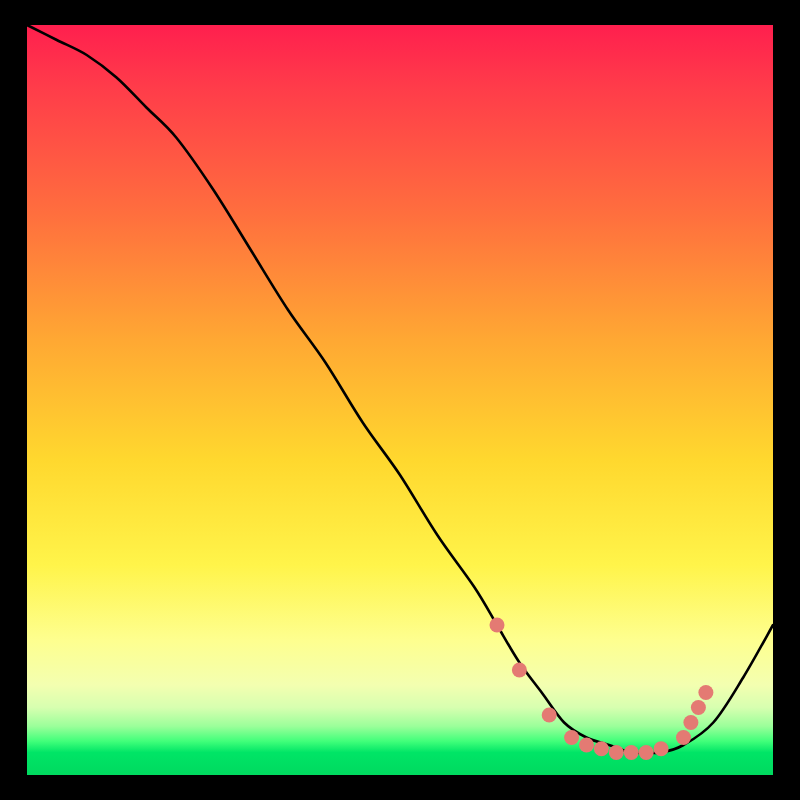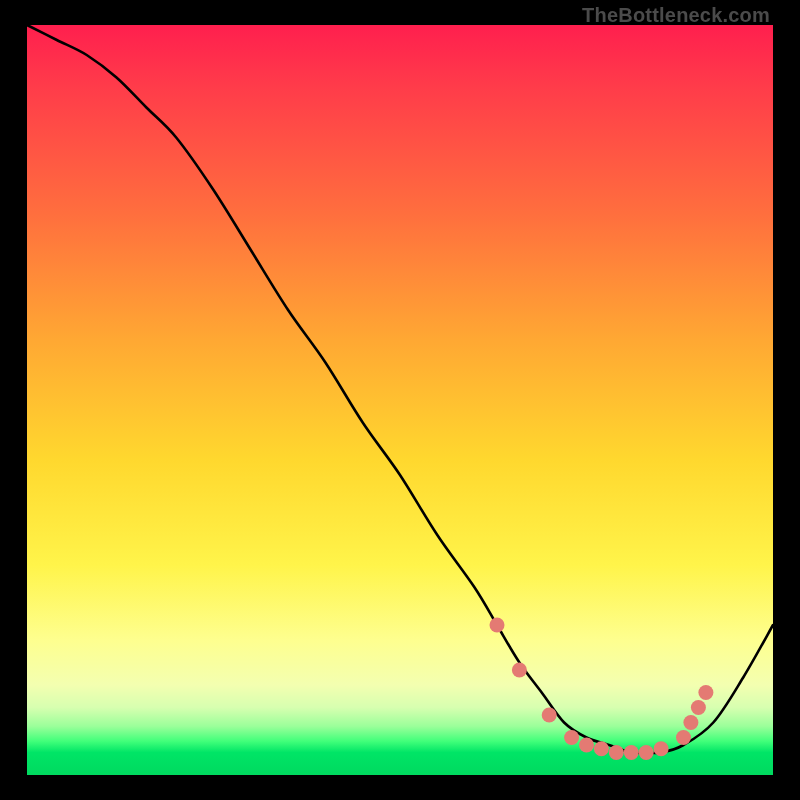--- a/index.html
+++ b/index.html
@@ -80,14 +80,13 @@
           <circle cx="604.3" cy="727.5" r="7.5" fill="#e47a73"></circle>
           <circle cx="619.2" cy="727.5" r="7.5" fill="#e47a73"></circle>
           <circle cx="634.1" cy="723.8" r="7.5" fill="#e47a73"></circle>
           <circle cx="656.5" cy="712.5" r="7.5" fill="#e47a73"></circle>
           <circle cx="663.9" cy="697.5" r="7.5" fill="#e47a73"></circle>
           <circle cx="671.4" cy="682.5" r="7.5" fill="#e47a73"></circle>
           <circle cx="678.9" cy="667.5" r="7.5" fill="#e47a73"></circle>
         </g>
     </svg>
   </div>
-  <div class="watermark">TheBottleneck.com</div>
 </div>
 
 </body></html>

